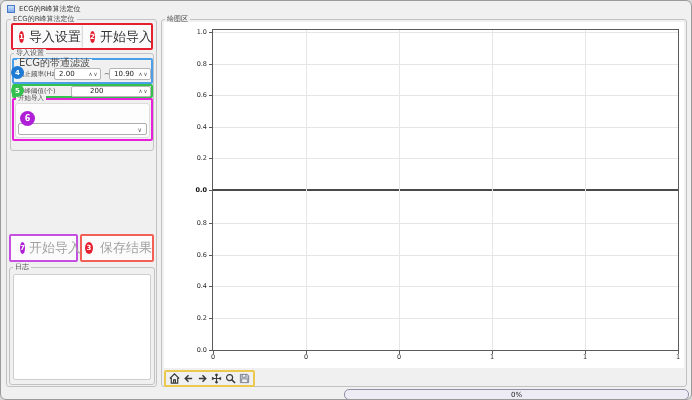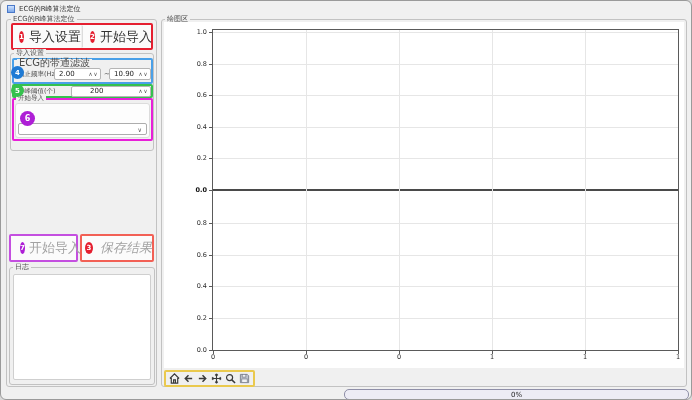--- a/index.html
+++ b/index.html
@@ -102,21 +102,21 @@
   <div class="badge" style="left:19px;top:110px;width:15px;height:15px;background:#ae1fd6;font-size:8px;">6</div>
 
   <div class="annot" style="left:8px;top:233px;width:69px;height:28px;border:2px solid #c44fe0;"></div>
   <div class="btnface" style="left:10px;top:235px;width:65px;height:24px;">
     <div class="badge" style="position:static;width:12px;height:12px;margin-left:9px;background:#ae1fd6;font-size:7px;">7</div>
     <div class="btntext disabled" style="margin-left:4px;">开始导入</div>
   </div>
   <div class="annot" style="left:79px;top:233px;width:74px;height:28px;border:2px solid #f26055;"></div>
   <div class="btnface" style="left:81px;top:235px;width:70px;height:24px;">
     <div class="badge" style="position:static;width:12px;height:12px;margin-left:3px;background:#e51f30;font-size:7px;">3</div>
-    <div class="btntext disabled" style="margin-left:7px;font-style:italic;">保存结果</div>
+    <div class="btntext disabled" style="margin-left:7px;">保存结果</div>
   </div>
 
   <div class="grp" style="left:8px;top:266px;width:146px;height:118px;"></div>
   <div class="lbl" style="left:12px;top:262px;">日志</div>
   <div class="abs" style="left:12px;top:273px;width:138px;height:106px;background:#fff;border:1px solid #cfcfcf;border-radius:2px;font-size:7px;color:#333;"></div>
 
   <div class="grp" style="left:160px;top:18px;width:526px;height:368px;"></div>
   <div class="lbl" style="left:164px;top:14px;">绘图区</div>
 
   <div id="figure" class="abs" style="left:163px;top:21px;width:520px;height:346px;">

